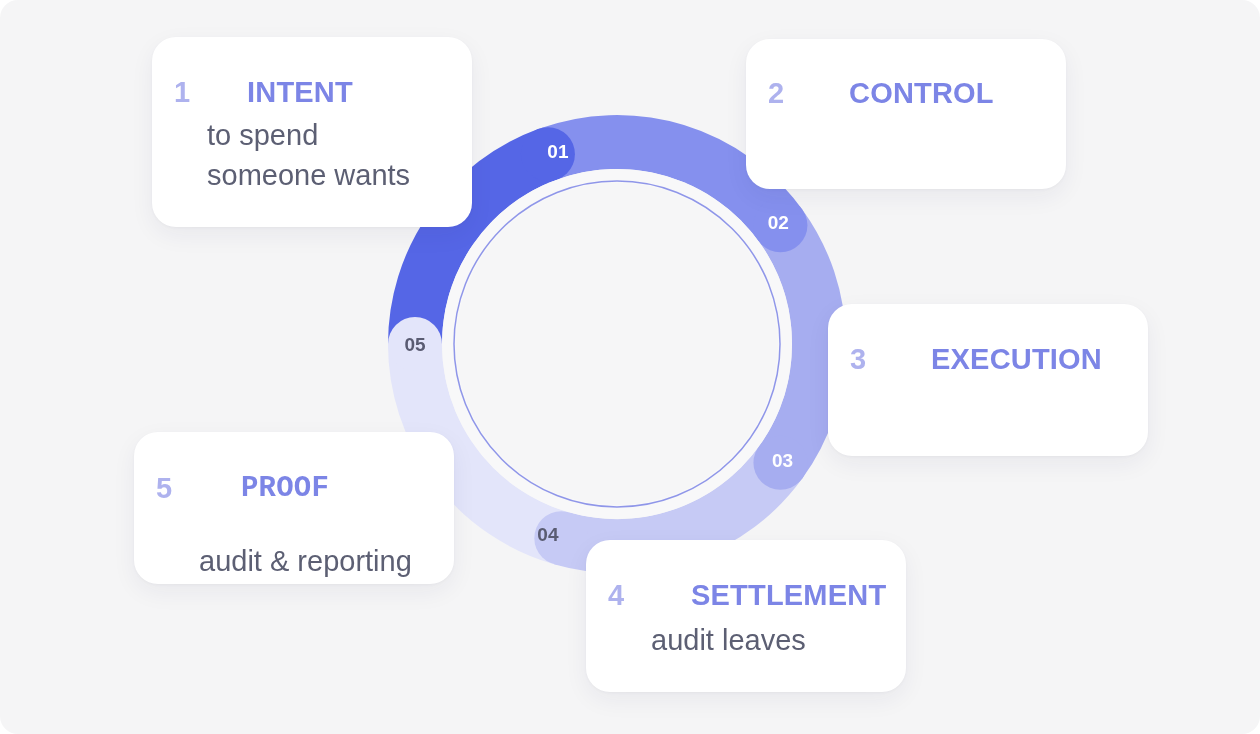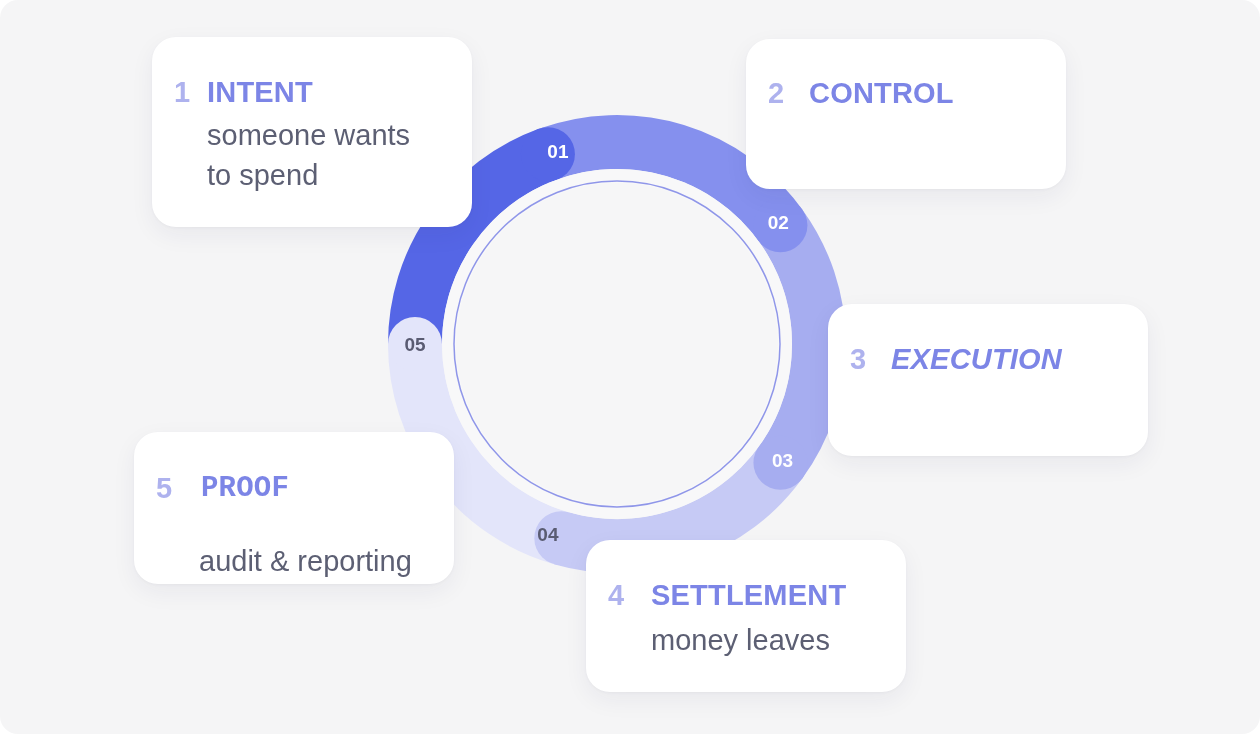--- a/index.html
+++ b/index.html
@@ -14,21 +14,21 @@
   .ring { position: absolute; left: 0; top: 0; width: 1260px; height: 734px; }
   .card {
     position: absolute; background: #ffffff; border-radius: 24px;
     box-shadow: 0 8px 24px rgba(40, 40, 80, 0.06), 0 1px 3px rgba(40,40,80,0.04);
     box-sizing: border-box;
   }
   .card .num {
     position: absolute; font-size: 29px; font-weight: 700; color: #aeb2ee;
   }
   .card .title {
-    position: absolute; font-size: 29px; font-weight: 700; color: #7c85e6; letter-spacing: 0.2px;
+    position: absolute; font-size: 29px; font-weight: 700; color: #7c85e6; letter-spacing: 0.2px; margin-left: 40px;
   }
   .card .desc {
     position: absolute; font-size: 29px; color: #5c5f73; line-height: 40px; font-weight: 400;
   }
   .seg-label {
     font-family: "Liberation Sans", "DejaVu Sans", sans-serif;
     font-size: 19px; font-weight: 700;
   }
 </style>
 </head>
@@ -59,40 +59,40 @@
       <text x="782.4687129463764" y="466.8624401429113" text-anchor="middle" class="seg-label" fill="#ffffff">03</text>
       <text x="547.9119310482149" y="540.8179093987535" text-anchor="middle" class="seg-label" fill="#5a5c72">04</text>
       <text x="415" y="351" text-anchor="middle" class="seg-label" fill="#5a5c72">05</text>
     </g>
 </svg>
 
 <div class="card" style="left:152px; top:37px; width:320px; height:190px;">
   <span class="num" style="left:22px; top:39px;">1</span>
   <span class="title" style="left:55px; top:39px;">INTENT</span>
   <div class="desc" style="left:55px; top:78px;">
+    <div>to spend</div>
     <div>someone wants</div>
-    <div>to spend</div>
   </div>
 </div>
 
 <div class="card" style="left:746px; top:39px; width:320px; height:150px;">
   <span class="num" style="left:22px; top:38px;">2</span>
   <span class="title" style="left:63px; top:38px;">CONTROL</span>
 </div>
 
 <div class="card" style="left:828px; top:304px; width:320px; height:152px;">
   <span class="num" style="left:22px; top:39px;">3</span>
-  <span class="title" style="left:63px; top:39px;font-style:italic;">EXECUTION</span>
+  <span class="title" style="left:63px; top:39px;">EXECUTION</span>
 </div>
 
 <div class="card" style="left:586px; top:540px; width:320px; height:152px;">
   <span class="num" style="left:22px; top:39px;">4</span>
   <span class="title" style="left:65px; top:39px;">SETTLEMENT</span>
   <div class="desc" style="left:65px; top:80px;">
-    <div>money leaves</div>
+    <div>audit leaves</div>
   </div>
 </div>
 
 <div class="card" style="left:134px; top:432px; width:320px; height:152px;">
   <span class="num" style="left:22px; top:40px;">5</span>
   <span class="title" style="left:67px; top:40px;font-family:Liberation Mono, monospace;">PROOF</span>
   <div class="desc" style="left:65px; top:81px;margin-top:28px;">
     <div>audit &amp; reporting</div>
   </div>
 </div>

